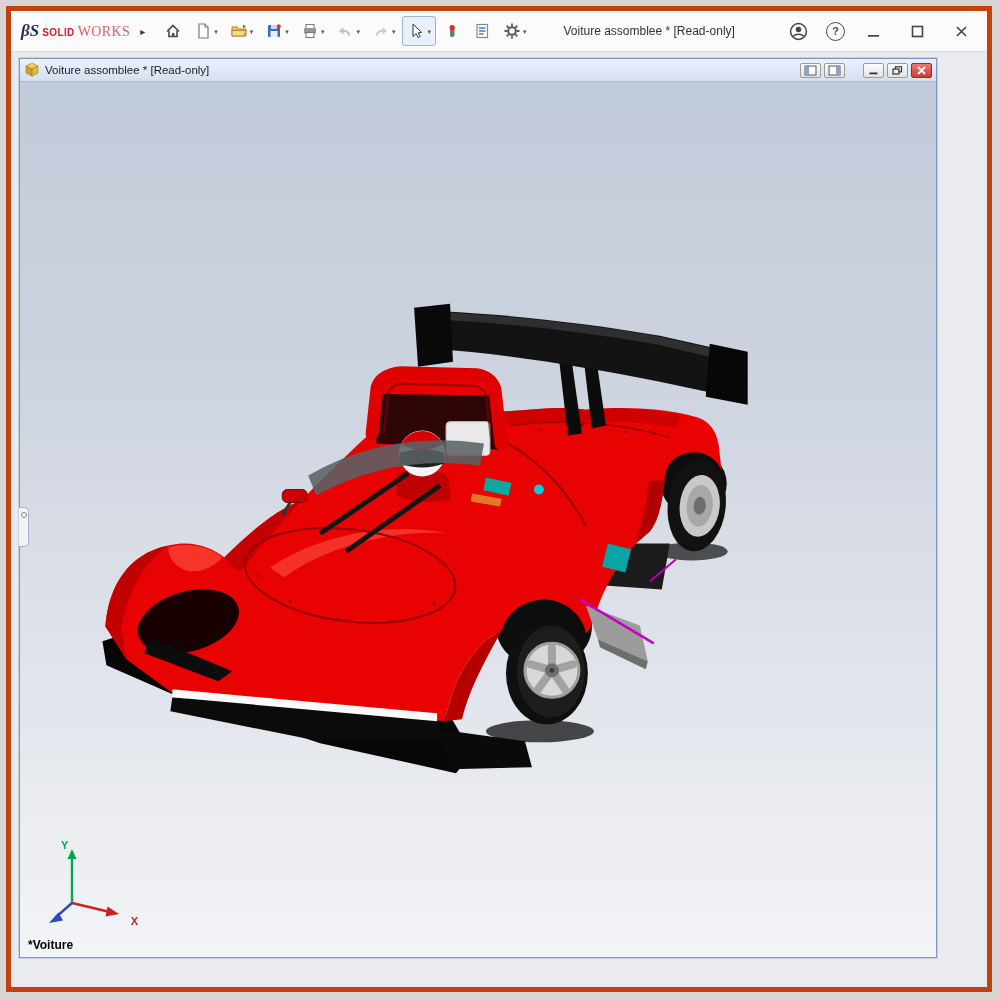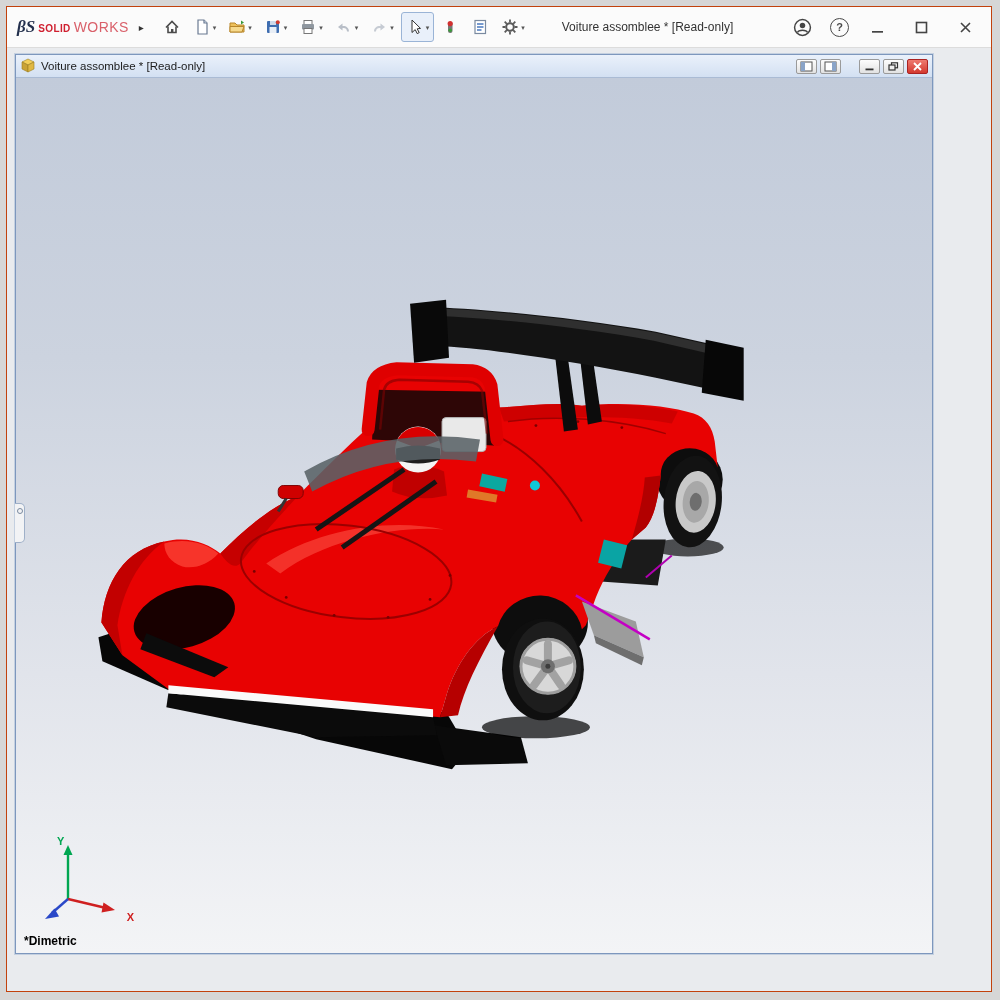--- a/index.html
+++ b/index.html
@@ -1,26 +1,26 @@
 <!DOCTYPE html>
 <html><head>
 <meta charset="utf-8">
 <style>
   html,body{margin:0;padding:0;width:1000px;height:1000px;overflow:hidden;
     font-family:"Liberation Sans", sans-serif;background:#d6d6d6;}
   .app{position:absolute;left:6px;top:6px;width:986px;height:986px;
-    border:1px solid #c2410c;background:#0f172a;box-sizing:border-box;display:flex;flex-direction:column;}
+    border:5px solid #c2410c;background:#0f172a;box-sizing:border-box;display:flex;flex-direction:column;}
   
   .toolbar{height:40px;display:flex;align-items:center;padding:0 10px;gap:4px;
     background:#fbfbfb;border-bottom:1px solid #dcdcdc;flex:0 0 auto;}
   .brand{display:flex;align-items:baseline;gap:3px;margin-right:4px;white-space:nowrap;}
   .brand-glyph{font-family:"Liberation Serif", serif;font-style:italic;font-weight:bold;
     font-size:17px;color:#23304d;}
   .brand-solid{font-weight:bold;font-size:10px;color:#cf1f2f;letter-spacing:.4px;}
-  .brand-works{font-weight:400;font-size:14px;color:#d9606a;letter-spacing:.4px;}
+  .brand-works{font-weight:400;font-size:14px;color:#d9606a;letter-spacing:.4px;font-family:Liberation Serif, serif;}
   .chev{font-size:10px;color:#333;margin:0 10px 0 2px;cursor:pointer;}
   .tgroup{display:flex;align-items:center;gap:2px;}
   .tbtn{height:30px;display:flex;align-items:center;gap:2px;padding:2px 4px;background:none;
     border:1px solid transparent;border-radius:3px;cursor:pointer;}
   .tbtn.selected{background:#e9f0fa;border-color:#9ab4d6;}
   .caret{font-size:7px;color:#555;line-height:1;}
   .doc-title{font-size:12px;color:#333;margin-left:28px;white-space:nowrap;}
   .spacer{flex:1;}
   .right{display:flex;align-items:center;gap:12px;}
   .help-badge{width:17px;height:17px;border:1.5px solid #4a4a4a;border-radius:50%;
@@ -338,21 +338,21 @@
             <path d="M38,6 L33.5,16 L42.5,16 Z" fill="#00a651"></path>
             <line x1="38" y1="60" x2="76" y2="69" stroke="#cf2020" stroke-width="2.4"></line>
             <path d="M85,71 L73.5,63.5 L71.5,73.5 Z" fill="#cf2020"></path>
             <line x1="38" y1="60" x2="22" y2="74" stroke="#2a48c8" stroke-width="2.4"></line>
             <path d="M15,80 L24.5,69.5 L29,77.5 Z" fill="#2a48c8"></path>
           </svg>
           <span class="ax ax-y">Y</span>
           <span class="ax ax-x">X</span>
         </div>
 
-        <div class="view-label">*Dimetric</div>
+        <div class="view-label">*Voiture</div>
       </div>
 
       <div class="panel-handle">
           <span class="dot"></span>
         </div>
     </div>
   </div>
 </div>
 
 </body></html>

